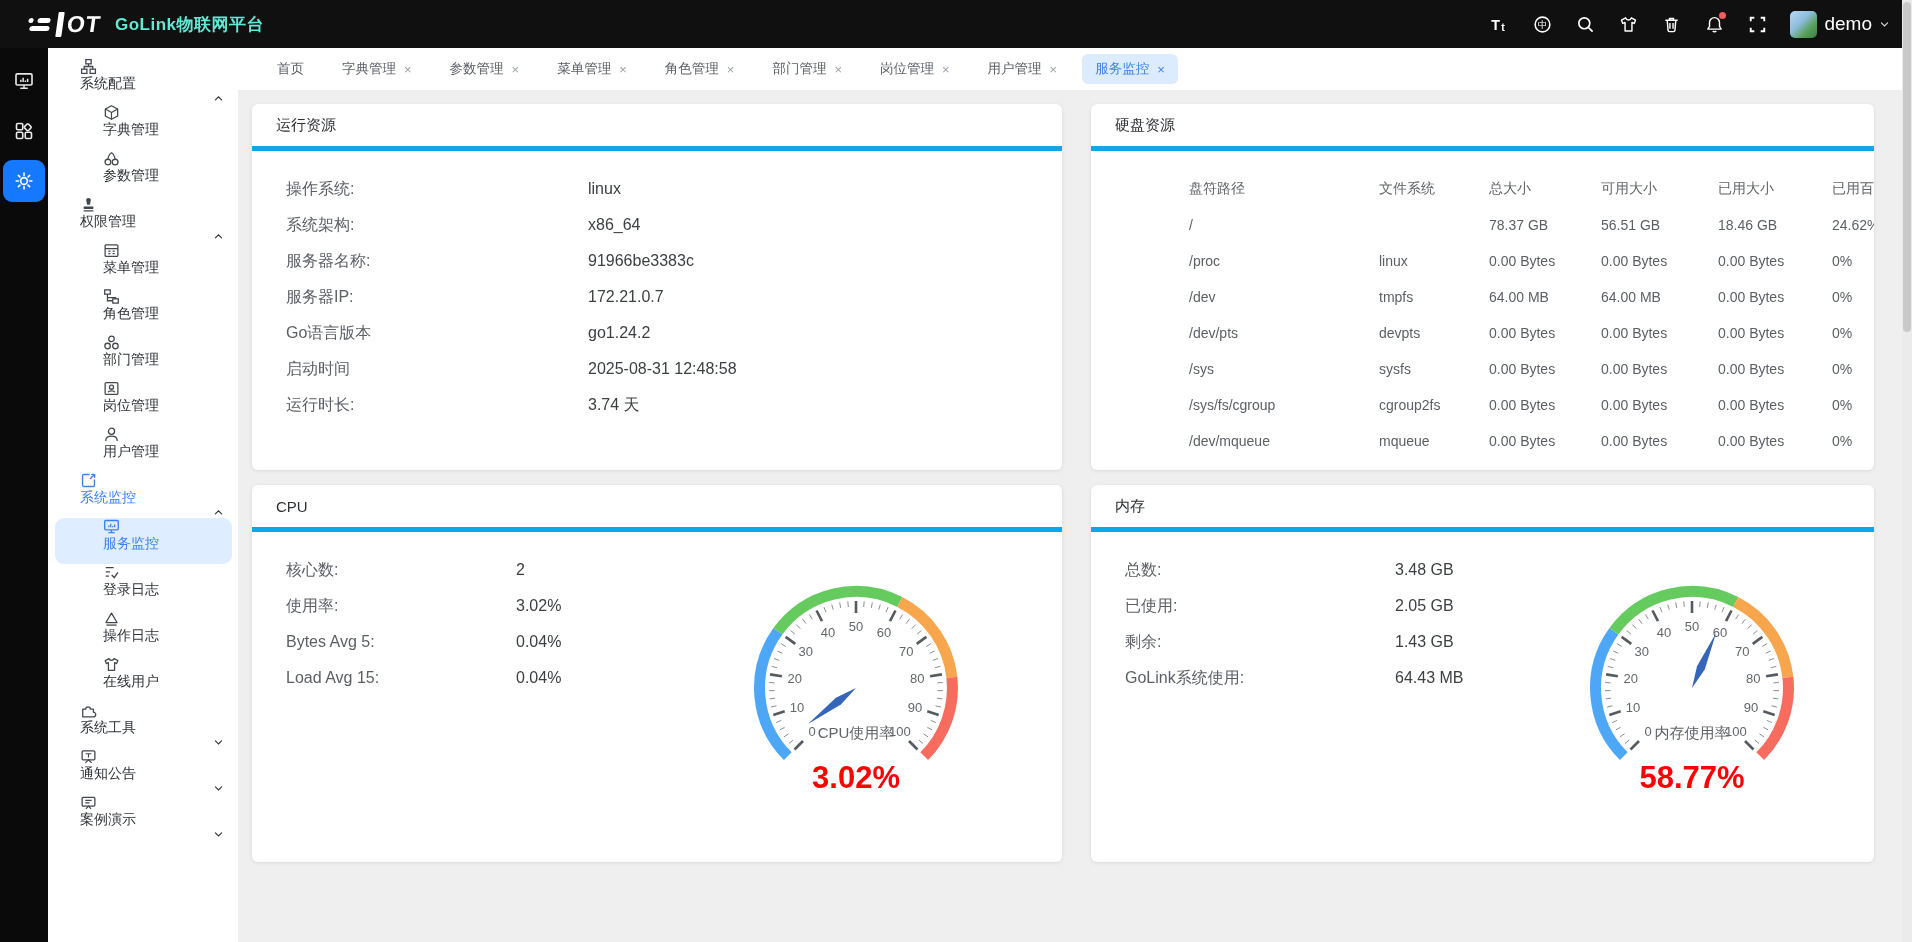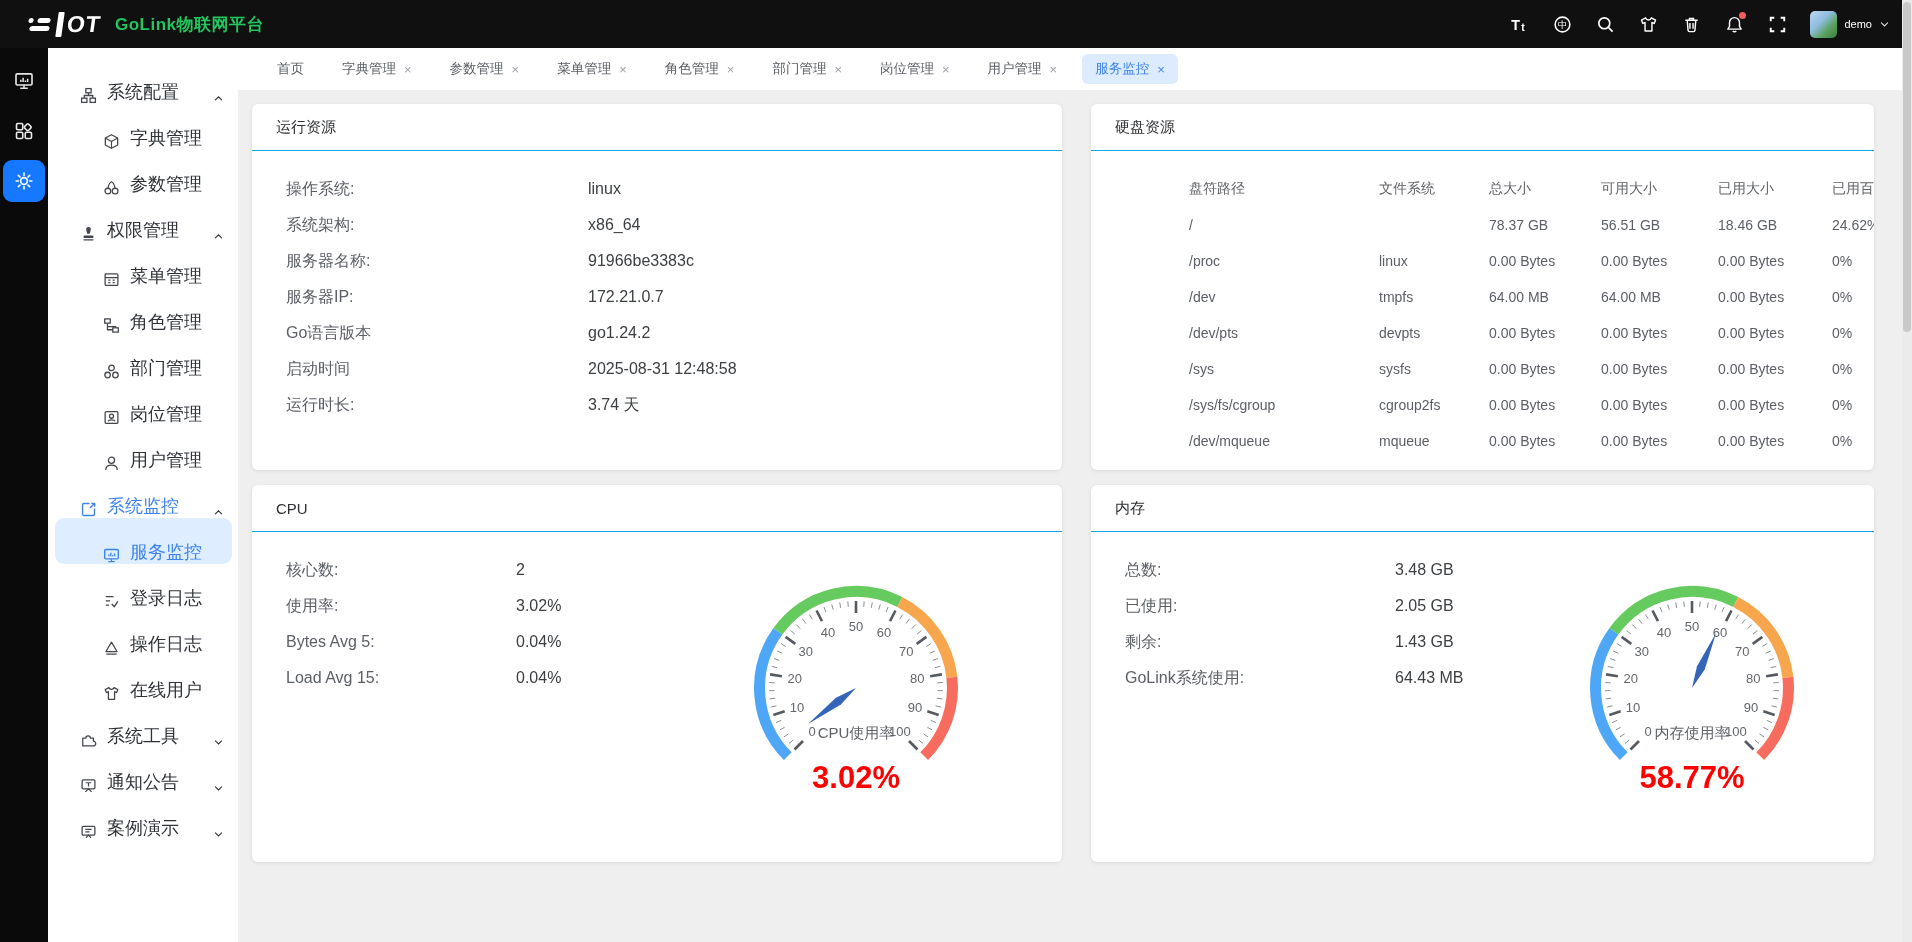--- a/index.html
+++ b/index.html
@@ -9,42 +9,42 @@
   
   .header { height:48px; background:#101010; display:flex; align-items:center;
     padding:0 22px 0 30px; position:relative; z-index:5; }
   .logo { display:flex; align-items:center; gap:4px; transform:skewX(-8deg); }
   .logo-bars { display:flex; flex-direction:column; gap:3px; align-items:flex-end; margin-right:3px;}
   .logo-bars .b1 { width:13px; height:5px; background:#fff; border-radius:2.5px; position:relative;}
   .logo-bars .b1::before { content:""; position:absolute; left:-9px; top:0; width:5px; height:5px; background:#fff; border-radius:50%;}
   .logo-bars .b2 { width:20px; height:5px; background:#fff; border-radius:2.5px;}
   .logo-i { width:6px; height:25px; background:#fff; border-radius:1px; }
   .logo-ot { color:#fff; font-size:23px; font-weight:bold; letter-spacing:1px; }
-  .app-title { color:#22c55e; font-size:17px; font-weight:bold; margin-left:14px; letter-spacing:.5px;}
+  .app-title { color:#5eead4; font-size:17px; font-weight:bold; margin-left:14px; letter-spacing:.5px;}
   .header-right { margin-left:auto; display:flex; align-items:center; gap:23px; }
   .h-icon { width:20px; height:20px; color:#fff; position:relative; cursor:pointer; display:flex; align-items:center; justify-content:center;}
   .h-icon svg { width:19px; height:19px; }
   .badge-dot { position:absolute; top:-2px; right:-2px; width:7px; height:7px; border-radius:50%; background:#f25c5c; }
   .avatar { width:27px; height:27px; border-radius:5px;
     background:linear-gradient(135deg,#bcd7ee 0%,#8fbde0 40%,#58a05a 70%,#3c7d44 100%); }
   .user-wrap { display:flex; align-items:center; gap:7px; cursor:pointer; }
-  .username { color:#fff; font-size:11px; }
+  .username { color:#fff; font-size:19px; }
   .user-wrap svg { width:11px; height:11px; color:#ddd; }
 
   
   .app-row { display:flex; height:894px; }
   .rail { width:48px; background:#0a0a0a; padding-top:12px; display:flex; flex-direction:column; align-items:center; gap:8px; }
   .rail-item { width:42px; height:42px; display:flex; align-items:center; justify-content:center;
     color:#e8e8e8; border-radius:9px; cursor:pointer; }
   .rail-item svg { width:20px; height:20px; }
   .rail-item.active { background:#1677ff; color:#fff; }
 
   .sidebar { width:190px; background:#ffffff; padding-top:10px; overflow:hidden; }
-  .side-item { height:46px; display:flex; align-items:flex-end; cursor:pointer;
-    color:#2f3338; font-size:18px; padding:0 14px 0 32px; position:relative; }
+  .side-item { height:46px; display:flex; align-items:flex-start; cursor:pointer;
+    color:#2f3338; font-size:14px; padding:0 14px 0 32px; position:relative;flex-direction:column; }
   .side-item.child { padding-left:55px; }
   .s-icon { width:17px; height:17px; margin-right:10px; color:#43474d; flex:none; display:flex; align-items:center; }
   .s-icon svg { width:17px; height:17px; }
   .s-label { white-space:nowrap; }
   .s-arrow { margin-left:auto; color:#303133; display:flex; }
   .s-arrow svg { width:11px; height:11px; }
   .side-item.blue, .side-item.blue .s-icon { color:#3e83ec; }
   .side-item.selected { background:#deedff; border-radius:9px; margin:0 6px 0 7px; padding-left:48px; color:#3e83ec; }
   .side-item.selected .s-icon { color:#3e83ec; }
 
@@ -53,21 +53,21 @@
   .tab { display:flex; align-items:center; gap:8px; padding:6px 13px; font-size:13.5px;
     color:#5c6066; cursor:pointer; border-radius:6px; white-space:nowrap; }
   .tab .t-close { font-size:13px; color:#9a9ea6; line-height:1; }
   .tab.active { background:#dcebfe; color:#3e83ec; }
   .tab.active .t-close { color:#3e83ec; }
 
   .content { padding:14px 0 0 14px; display:grid; grid-template-columns:810px 783px;
     grid-template-rows:366px 377px; gap:15px 29px; }
   .card { background:#fff; border-radius:6px; box-shadow:0 1px 4px rgba(0,0,0,.09); overflow:hidden; }
   .card-header { height:47px; display:flex; align-items:center; padding:0 24px;
-    font-size:15px; color:#2e3033; border-bottom:1px solid #0ea5e9; }
+    font-size:15px; color:#2e3033; border-bottom:5px solid #0ea5e9; }
   .card-body { padding:20px 24px 0 34px; position:relative; }
 
   .kv-row { height:36px; display:flex; align-items:center; font-size:16px; color:#5c6066; }
   .kv-label { width:302px; flex:none; }
   .kv-value { color:#3d4043; }
   .cpu .kv-label { width:230px; }
   .mem .kv-label { width:270px; }
 
   .disk-table { display:grid; grid-template-columns:190px 110px 112px 117px 114px 1fr;
     padding-left:30px; font-size:14px; color:#5c6066; }

